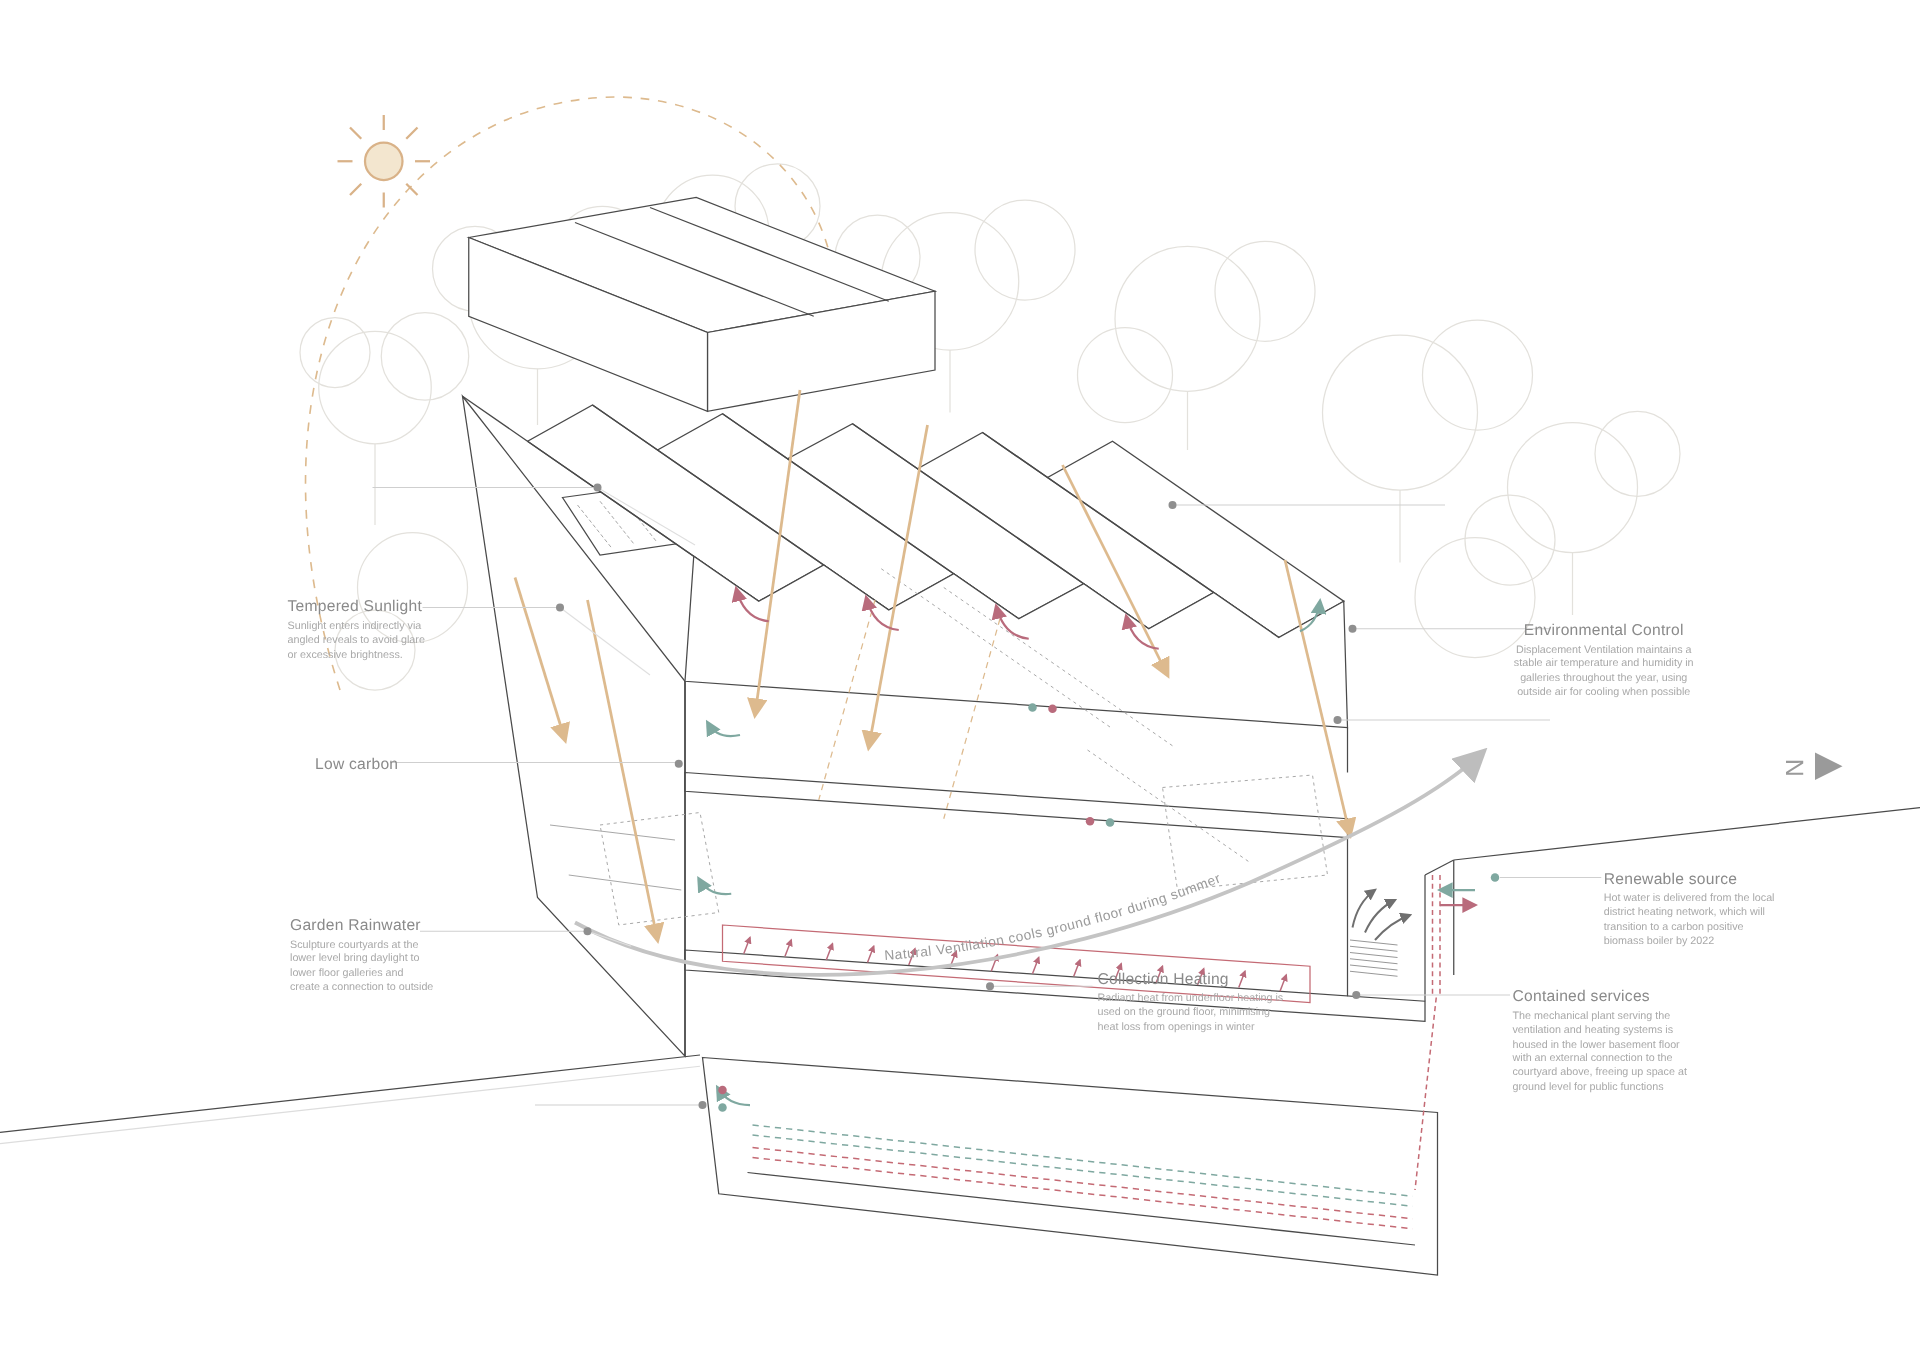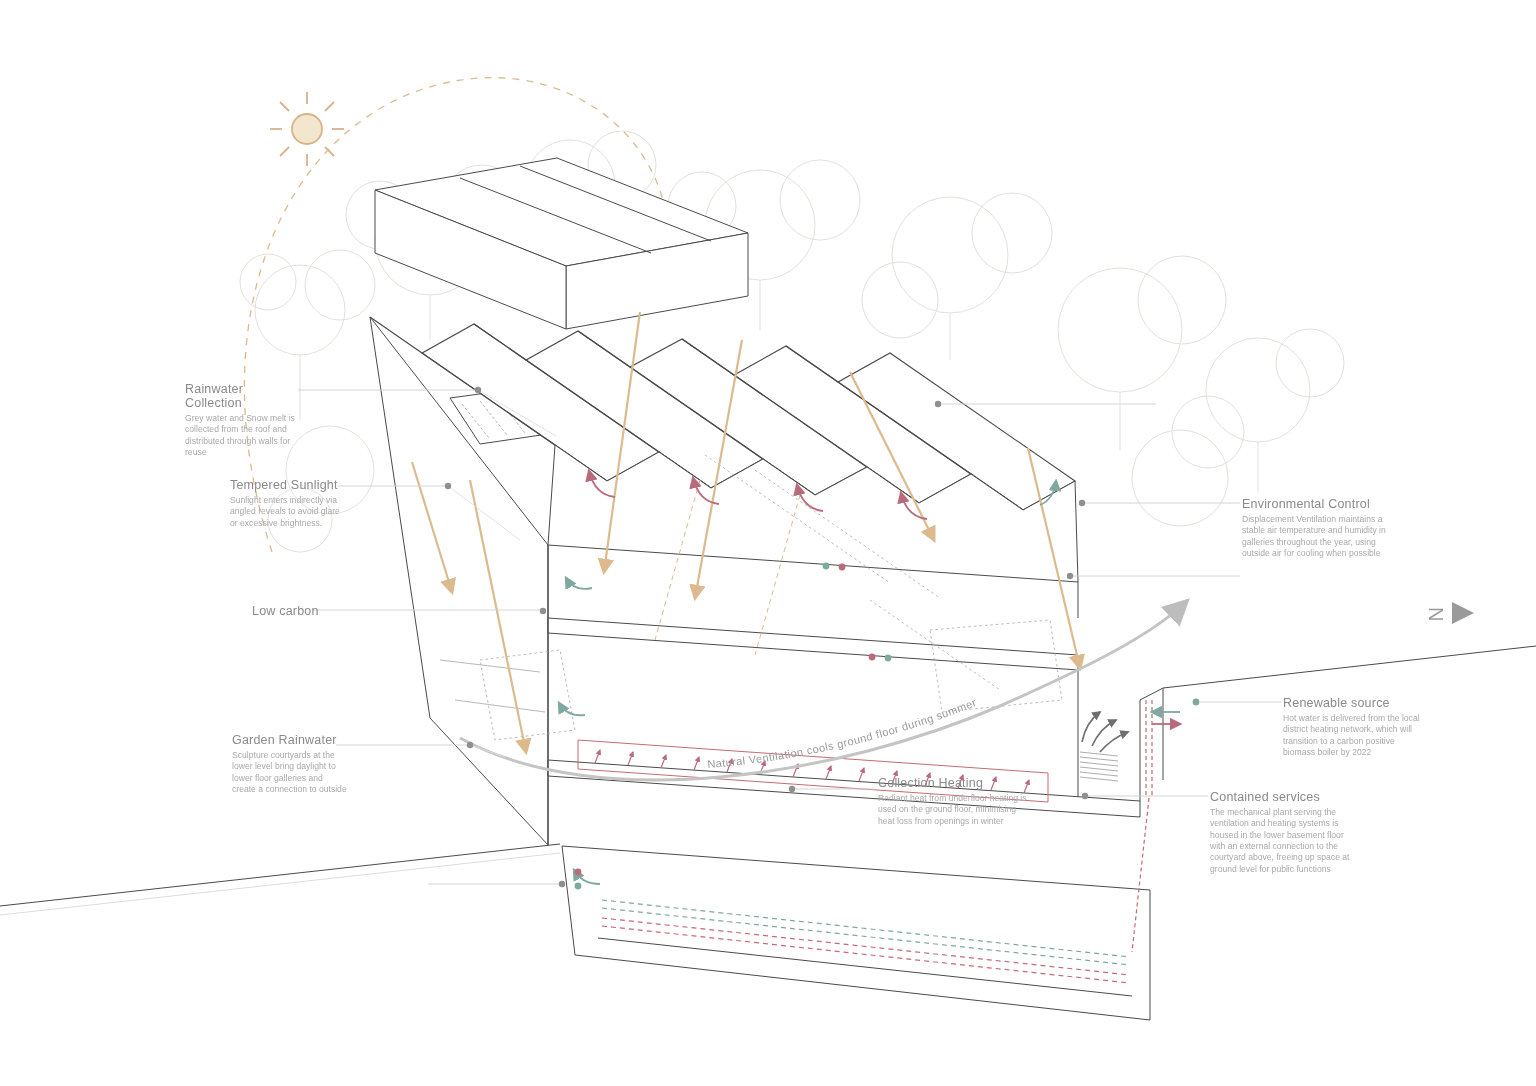--- a/index.html
+++ b/index.html
@@ -276,42 +276,38 @@
         <circle cx="578" cy="886" r="3.4" fill="#7fa8a0"></circle>
     <circle cx="1196" cy="702" r="3.4" fill="#7fa8a0"></circle>
   </g>
 
   <g>
     <text x="1430" y="620" font-size="20" fill="#9a9a9a" transform="rotate(90 1436 613)" font-family="Liberation Sans, sans-serif">N</text>
     <polygon points="1452,602 1474,613 1452,624" fill="#9a9a9a"></polygon>
   </g>
 </svg>
 
-<div class="ann" style="left:185px;top:382px;width:112px;">
-  <h4>Rainwater Collection</h4>
-  <p>Grey water and Snow melt is collected from the roof and distributed through walls for reuse</p>
-</div>
 
 <div class="ann" style="left:230px;top:478px;width:112px;">
   <h4>Tempered Sunlight</h4>
   <p>Sunlight enters indirectly via angled reveals to avoid glare or excessive brightness.</p>
 </div>
 
 <div class="ann" style="left:252px;top:604px;width:122px;">
   <h4>Low carbon</h4>
 </div>
 
 <div class="ann" style="left:232px;top:733px;width:116px;">
   <h4>Garden Rainwater</h4>
   <p>Sculpture courtyards at the lower level bring daylight to lower floor galleries and create a connection to outside</p>
 </div>
 
 
 
-<div class="ann" style="left:1242px;top:497px;width:146px;">
+<div class="ann" style="left:1210px;top:497px;width:146px;text-align:center;">
   <h4>Environmental Control</h4>
   <p>Displacement Ventilation maintains a stable air temperature and humidity in galleries throughout the year, using outside air for cooling when possible</p>
 </div>
 
 
 <div class="ann" style="left:1283px;top:696px;width:142px;">
   <h4>Renewable source</h4>
   <p>Hot water is delivered from the local district heating network, which will transition to a carbon positive biomass boiler by 2022</p>
 </div>
 

